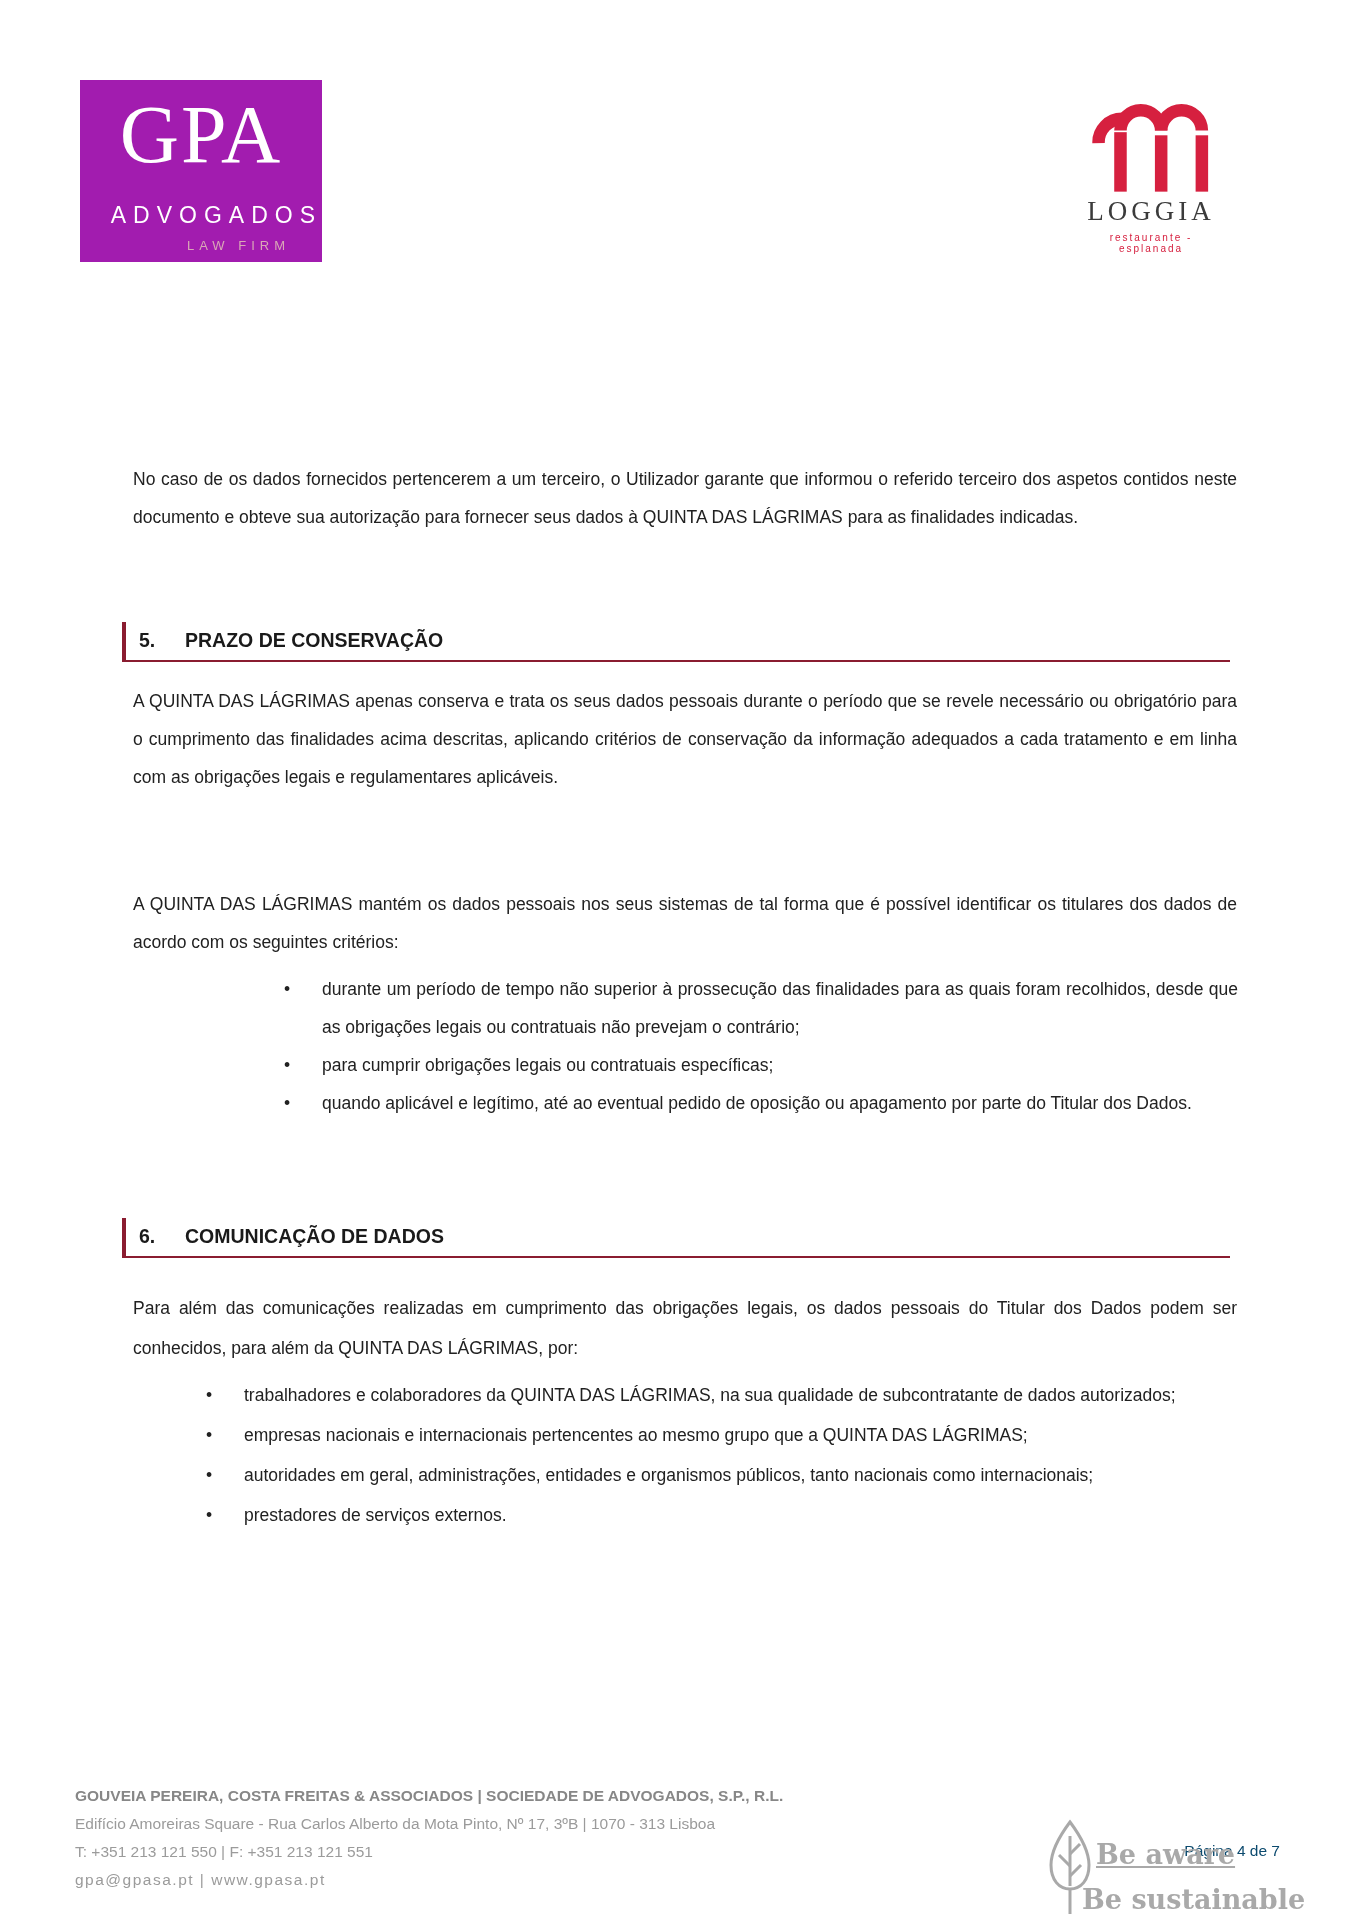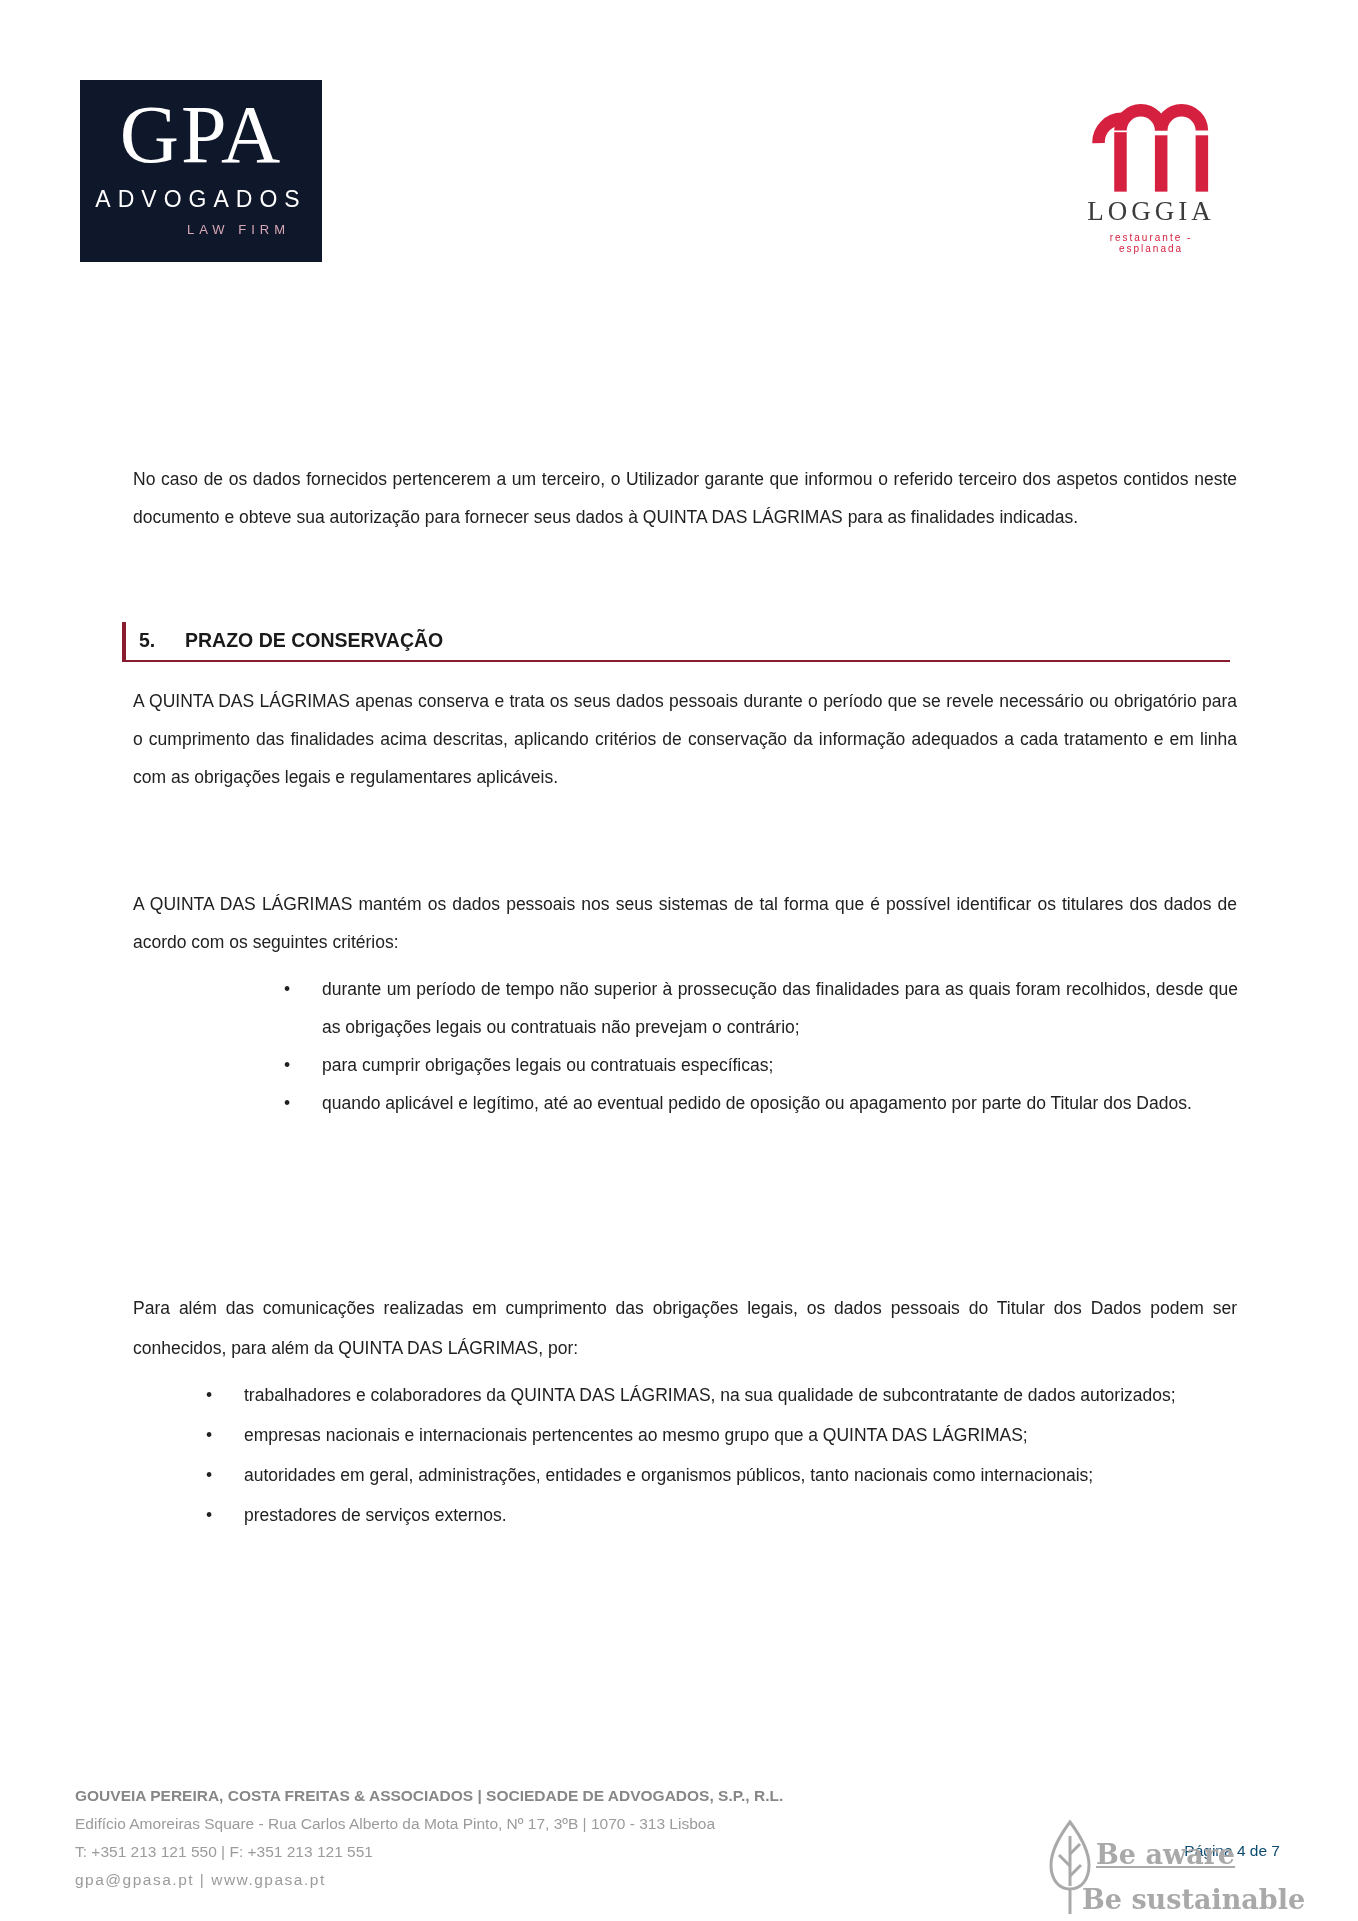--- a/index.html
+++ b/index.html
@@ -4,28 +4,28 @@
 <style>
   * { margin:0; padding:0; box-sizing:border-box; }
   html,body { background:#ffffff; }
   .page {
     position:relative; width:1358px; height:1921px; background:#ffffff;
     font-family:"Liberation Sans", sans-serif; color:#212121; overflow:hidden;
   }
   
   .gpa-logo {
     position:absolute; left:80px; top:80px; width:242px; height:182px;
-    background:#0f172a; color:#ffffff; text-align:center;
+    background:#a21caf; color:#ffffff; text-align:center;
   }
   .gpa-acronym {
     font-family:"Liberation Serif", serif; font-size:82px; line-height:1;
     margin-top:14px; letter-spacing:2px; font-weight:400;
   }
   .gpa-sub {
-    font-size:23px; letter-spacing:7px; margin-top:10px; font-weight:400;
+    font-size:23px; letter-spacing:7px; margin-top:26px; font-weight:400;text-align:right;
   }
   .gpa-law {
     font-size:13px; letter-spacing:5px; color:#d9a8b6; text-align:right;
     padding-right:32px; margin-top:9px;
   }
   .loggia-logo {
     position:absolute; left:1084px; top:104px; width:134px; text-align:center;
   }
   .loggia-m { display:block; margin:0 auto; }
   .loggia-name {
@@ -109,20 +109,23 @@
 
   <div class="para" style="top:885px;">A QUINTA DAS LÁGRIMAS mantém os dados pessoais nos seus sistemas de tal forma que é possível identificar os titulares dos dados de acordo com os seguintes critérios:</div>
   <div class="para" style="top:682px;">A QUINTA DAS LÁGRIMAS apenas conserva e trata os seus dados pessoais durante o período que se revele necessário ou obrigatório para o cumprimento das finalidades acima descritas, aplicando critérios de conservação da informação adequados a cada tratamento e em linha com as obrigações legais e regulamentares aplicáveis.</div>
 
   <ul class="bullets bullets-s5" style="top:970px;">
     <li>durante um período de tempo não superior à prossecução das finalidades para as quais foram recolhidos, desde que as obrigações legais ou contratuais não prevejam o contrário;</li>
     <li>para cumprir obrigações legais ou contratuais específicas;</li>
     <li>quando aplicável e legítimo, até ao eventual pedido de oposição ou apagamento por parte do Titular dos Dados.</li>
   </ul>
 
+  <div class="heading" style="top:1218px;">
+    <span class="h-num">6.</span><span>COMUNICAÇÃO DE DADOS</span>
+  </div>
 
   <div class="para lh40" style="top:1288px;">Para além das comunicações realizadas em cumprimento das obrigações legais, os dados pessoais do Titular dos Dados podem ser conhecidos, para além da QUINTA DAS LÁGRIMAS, por:</div>
 
   <ul class="bullets bullets-s6" style="top:1375px;">
     <li>trabalhadores e colaboradores da QUINTA DAS LÁGRIMAS, na sua qualidade de subcontratante de dados autorizados;</li>
     <li>empresas nacionais e internacionais pertencentes ao mesmo grupo que a QUINTA DAS LÁGRIMAS;</li>
     <li>autoridades em geral, administrações, entidades e organismos públicos, tanto nacionais como internacionais;</li>
     <li>prestadores de serviços externos.</li>
   </ul>
 

